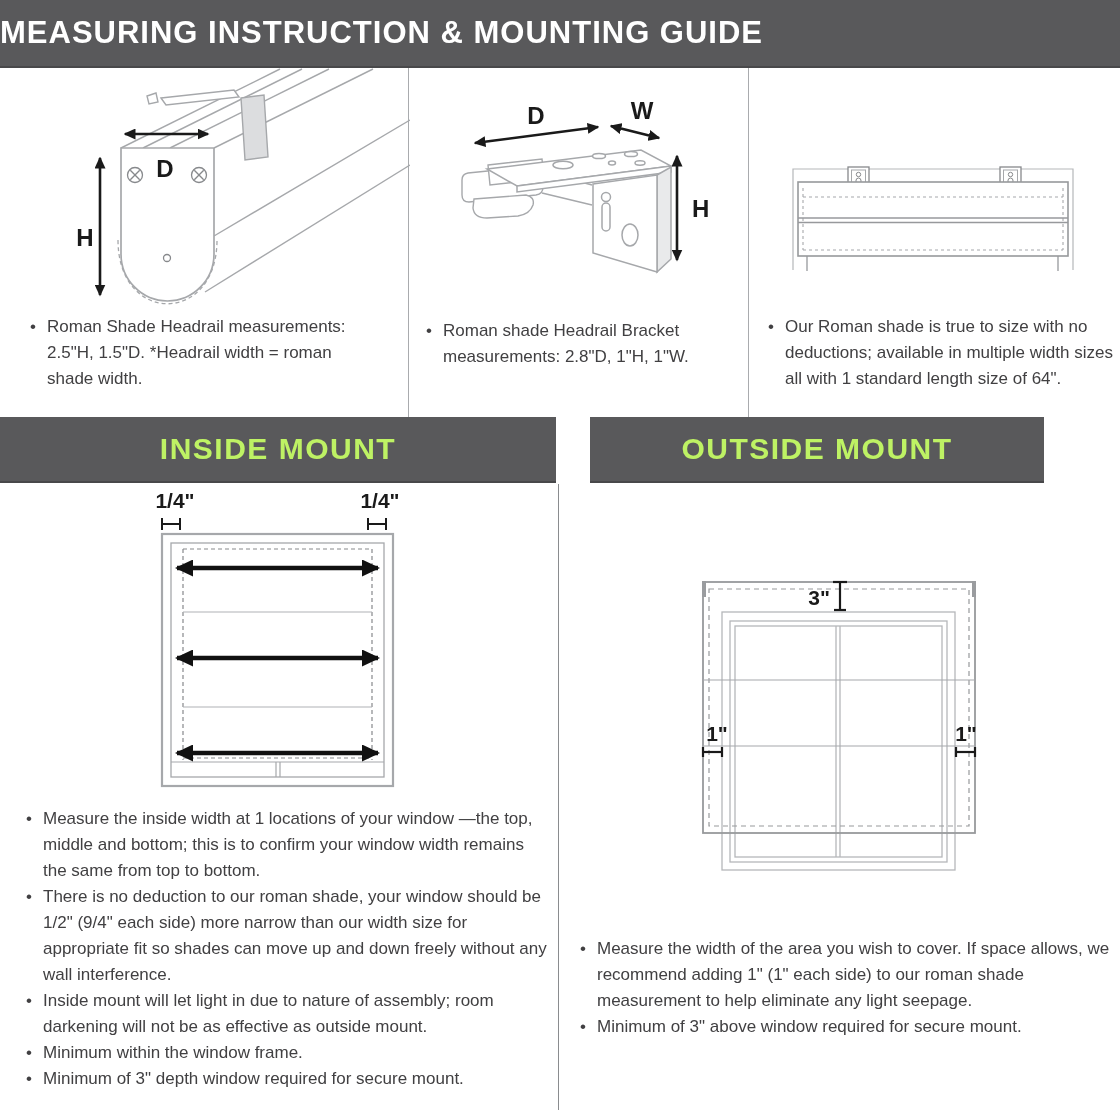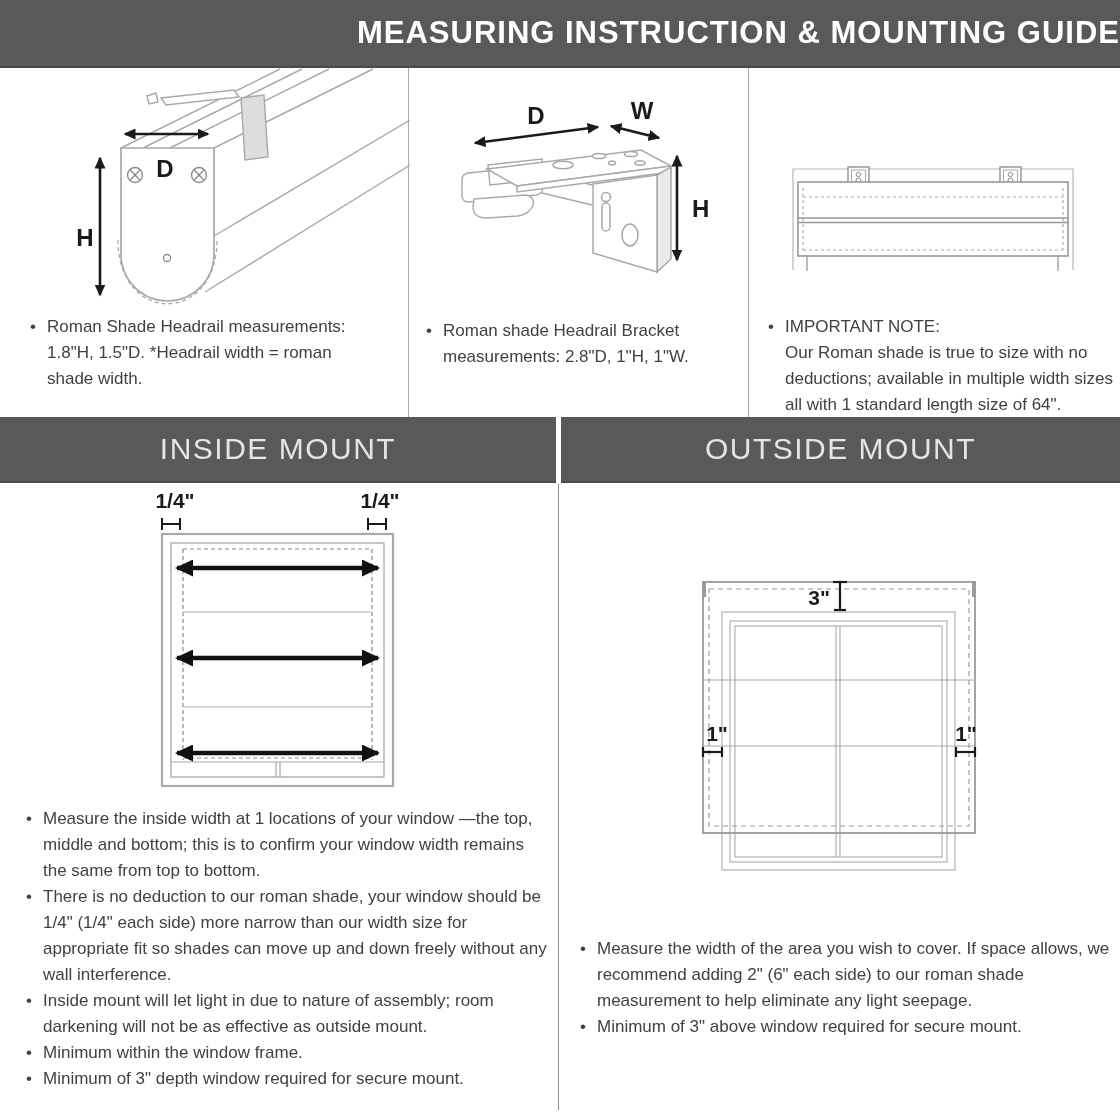--- a/index.html
+++ b/index.html
@@ -1,31 +1,31 @@
 <!DOCTYPE html>
 <html><head>
 <meta charset="utf-8">
 <style>
   *{margin:0;padding:0;box-sizing:border-box}
   html,body{background:#fff}
   body{width:1120px;height:1120px;position:relative;font-family:"Liberation Sans",sans-serif;color:#414042}
   .page{position:absolute;left:0;top:0;width:1120px;height:1120px;background:#fff;overflow:hidden}
 
-  .banner{position:absolute;left:0;top:0;width:1120px;height:68px;background:#59595b;border-bottom:2px solid #48484a;display:flex;align-items:center;justify-content:flex-end}
+  .banner{position:absolute;left:0;top:0;width:1120px;height:68px;background:#59595b;border-bottom:2px solid #48484a;display:flex;align-items:center;justify-content:flex-start}
   .banner span{color:#ffffff;font-weight:bold;font-size:31px;letter-spacing:1px;white-space:nowrap}
 
   .vdiv{position:absolute;width:1px;background:#a9abae}
   .vdiv.top1{left:408px;top:68px;height:349px}
   .vdiv.top2{left:748px;top:68px;height:349px}
   .vdiv.center{left:558px;top:484px;height:626px;background:#8a8c8f}
 
   .secbar{position:absolute;top:417px;height:66px;background:#59595b;border-bottom:2px solid #48484a;display:flex;align-items:center;justify-content:center}
   .secbar.left{left:0;width:556px}
-  .secbar.right{left:561px;width:559px}
-  .secbar span{color:#e5e5e5;font-weight:normal;font-size:30px;letter-spacing:1.5px;white-space:nowrap}
+  .secbar.right{left:590px;width:454px}
+  .secbar span{color:#bef264;font-weight:bold;font-size:30px;letter-spacing:1.5px;white-space:nowrap}
 
   .fig{position:absolute}
   .fig svg{display:block}
   .dim{font-weight:bold;fill:#1a1a1a;font-family:"Liberation Sans",sans-serif}
 
   .bullets{position:absolute;font-size:17px;line-height:26px;color:#414042}
   .bullet{display:flex;align-items:flex-start}
   .bm{flex:0 0 17px;width:17px}
   .bt{flex:1}
   .note-label{display:block}
@@ -165,36 +165,35 @@
         <line x1="28" y1="92.5" x2="298" y2="92.5"></line>
         <line x1="37" y1="126" x2="37" y2="141"></line>
         <line x1="288" y1="126" x2="288" y2="141"></line>
       </g>
     </svg>
   </div>
 
   <div class="bullets b-col1">
     <div class="bullet">
       <span class="bm">•</span>
-      <span class="bt">Roman Shade Headrail measurements: 1.8"H, 1.5"D. *Headrail width = roman shade width.</span>
+      <span class="bt">Roman Shade Headrail measurements: 2.5"H, 1.5"D. *Headrail width = roman shade width.</span>
     </div>
   </div>
 
   <div class="bullets b-col2">
     <div class="bullet">
       <span class="bm">•</span>
       <span class="bt">Roman shade Headrail Bracket measurements: 2.8"D, 1"H, 1"W.</span>
     </div>
   </div>
 
   <div class="bullets b-col3">
     <div class="bullet">
       <span class="bm">•</span>
       <span class="bt">
-        <span class="note-label">IMPORTANT NOTE:</span>
         <span>Our Roman shade is true to size with no deductions; available in multiple width sizes all with 1 standard length size of 64".</span>
       </span>
     </div>
   </div>
 
   <div class="secbar left">
     <span>INSIDE MOUNT</span>
   </div>
   <div class="secbar right">
     <span>OUTSIDE MOUNT</span>
@@ -274,40 +273,40 @@
     </svg>
   </div>
 
   <div class="bullets b-inside">
     <div class="bullet">
       <span class="bm">•</span>
       <span class="bt">Measure the inside width at 1 locations of your window —the top, middle and bottom; this is to confirm your window width remains the same from top to bottom.</span>
     </div>
     <div class="bullet">
       <span class="bm">•</span>
-      <span class="bt">There is no deduction to our roman shade, your window should be 1/4" (1/4" each side) more narrow than our width size for appropriate fit so shades can move up and down freely without any wall interference.</span>
+      <span class="bt">There is no deduction to our roman shade, your window should be 1/2" (9/4" each side) more narrow than our width size for appropriate fit so shades can move up and down freely without any wall interference.</span>
     </div>
     <div class="bullet">
       <span class="bm">•</span>
       <span class="bt">Inside mount will let light in due to nature of assembly; room darkening will not be as effective as outside mount.</span>
     </div>
     <div class="bullet">
       <span class="bm">•</span>
       <span class="bt">Minimum within the window frame.</span>
     </div>
     <div class="bullet">
       <span class="bm">•</span>
       <span class="bt">Minimum of 3" depth window required for secure mount.</span>
     </div>
   </div>
 
   <div class="bullets b-outside">
     <div class="bullet">
       <span class="bm">•</span>
-      <span class="bt">Measure the width of the area you wish to cover. If space allows, we recommend adding 2" (6" each side) to our roman shade measurement to help eliminate any light seepage.</span>
+      <span class="bt">Measure the width of the area you wish to cover. If space allows, we recommend adding 1" (1" each side) to our roman shade measurement to help eliminate any light seepage.</span>
     </div>
     <div class="bullet">
       <span class="bm">•</span>
       <span class="bt">Minimum of 3" above window required for secure mount.</span>
     </div>
   </div>
 
 </div>
 
 </body></html>

